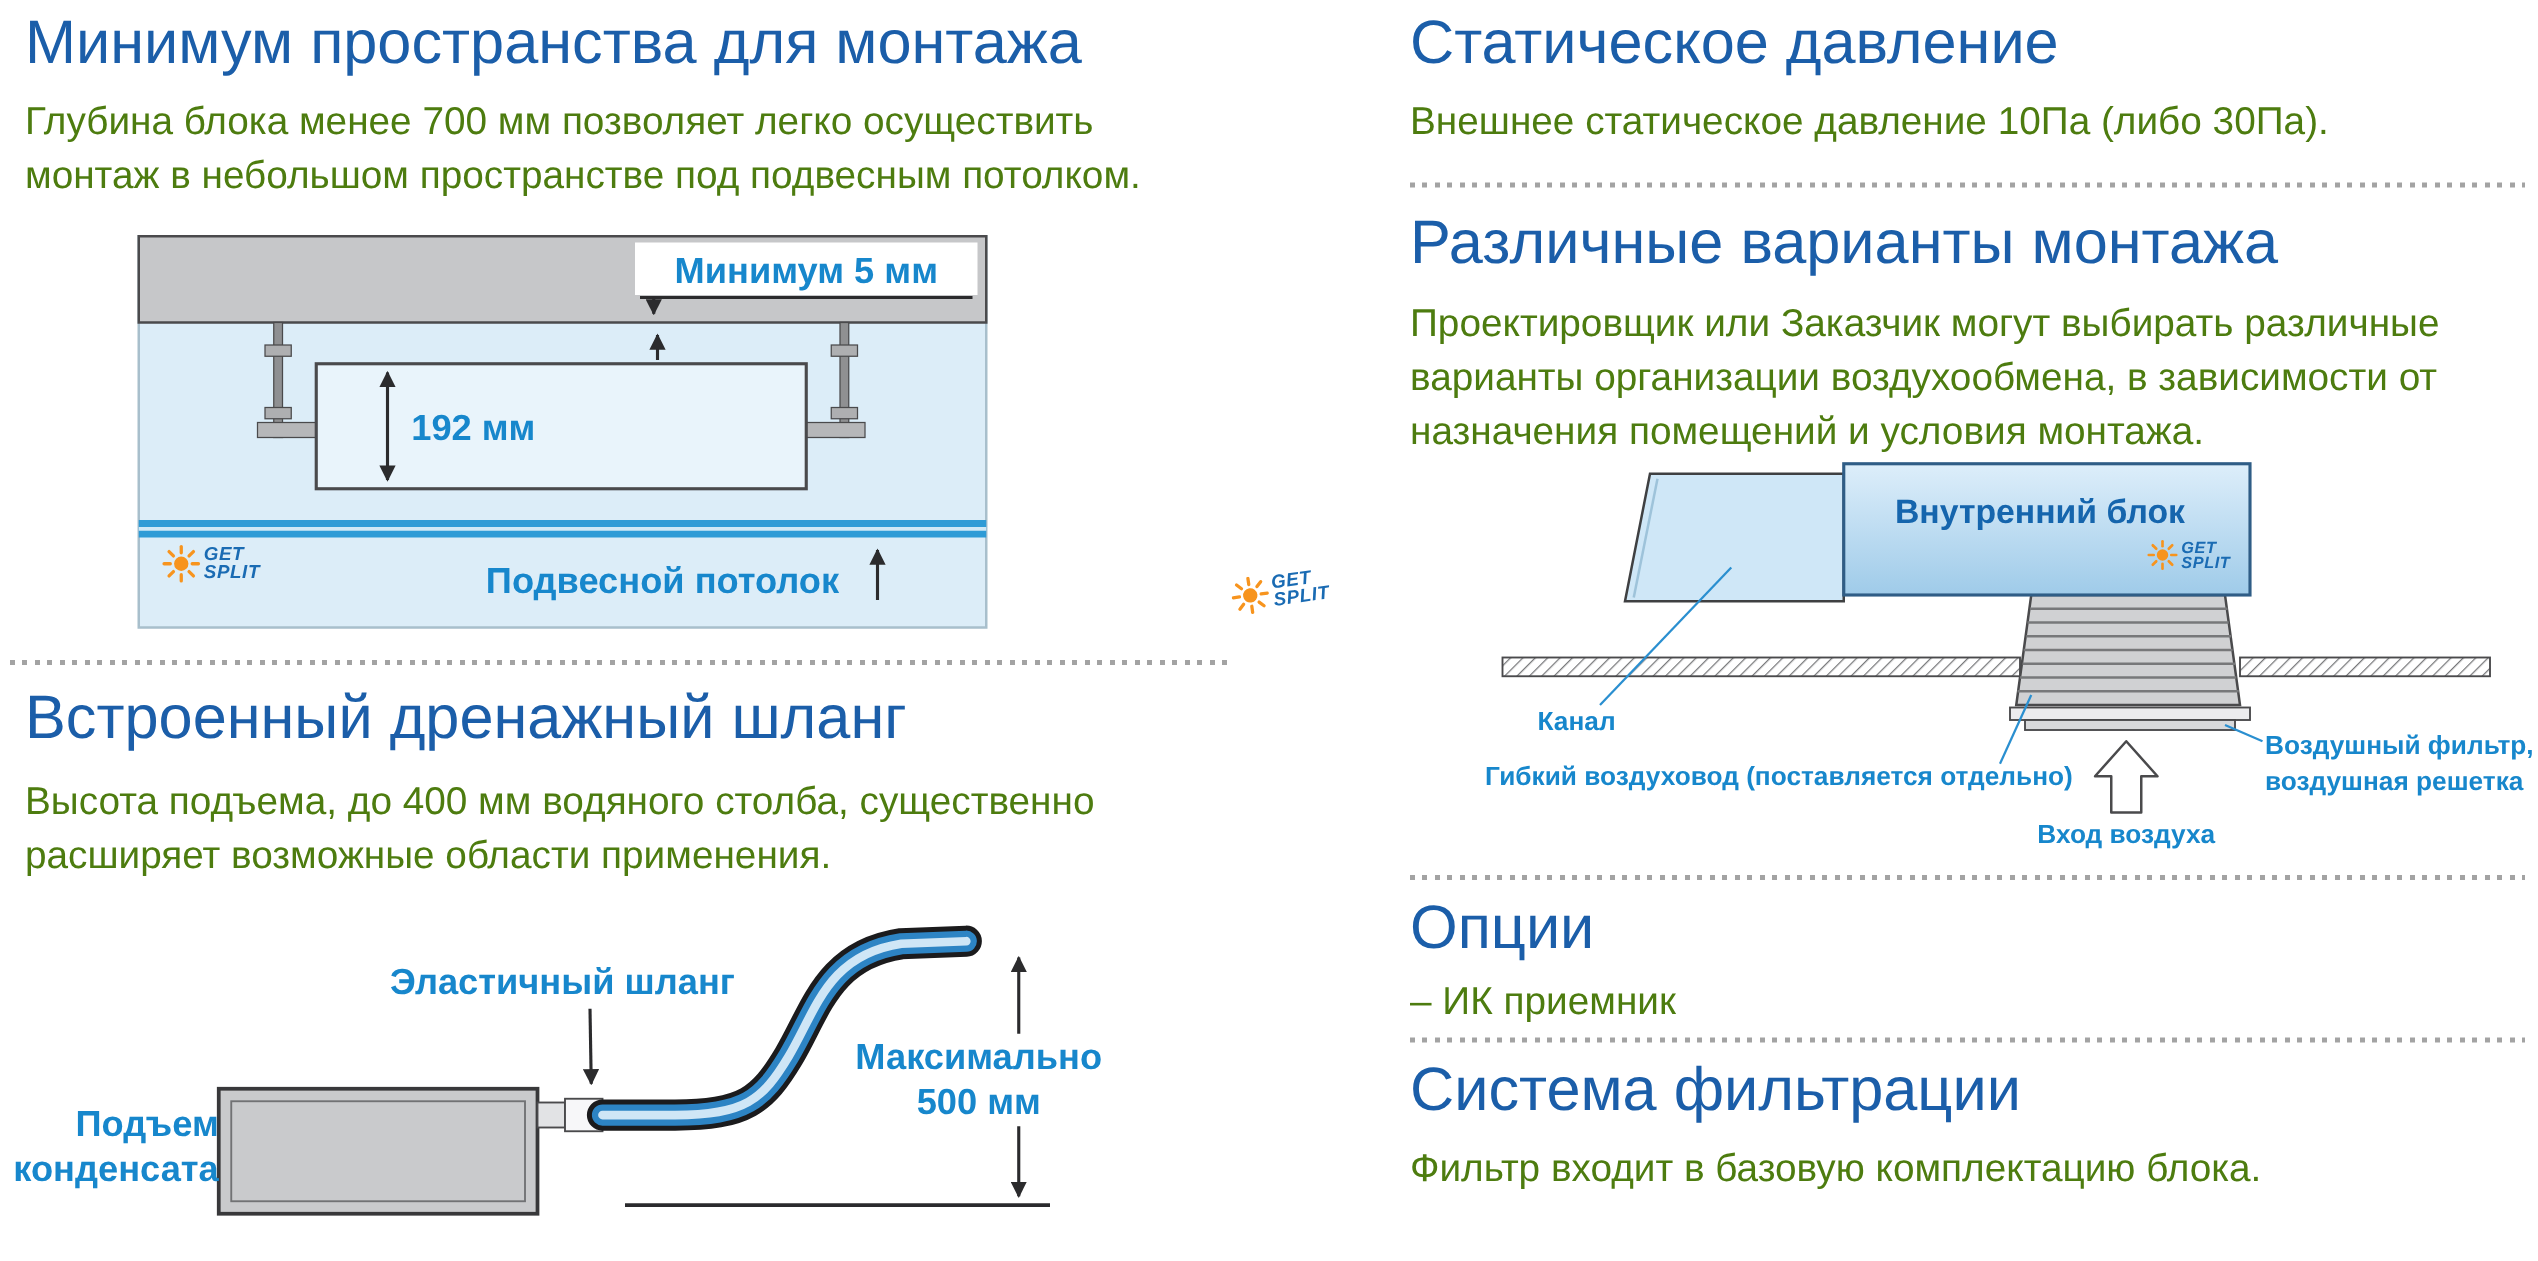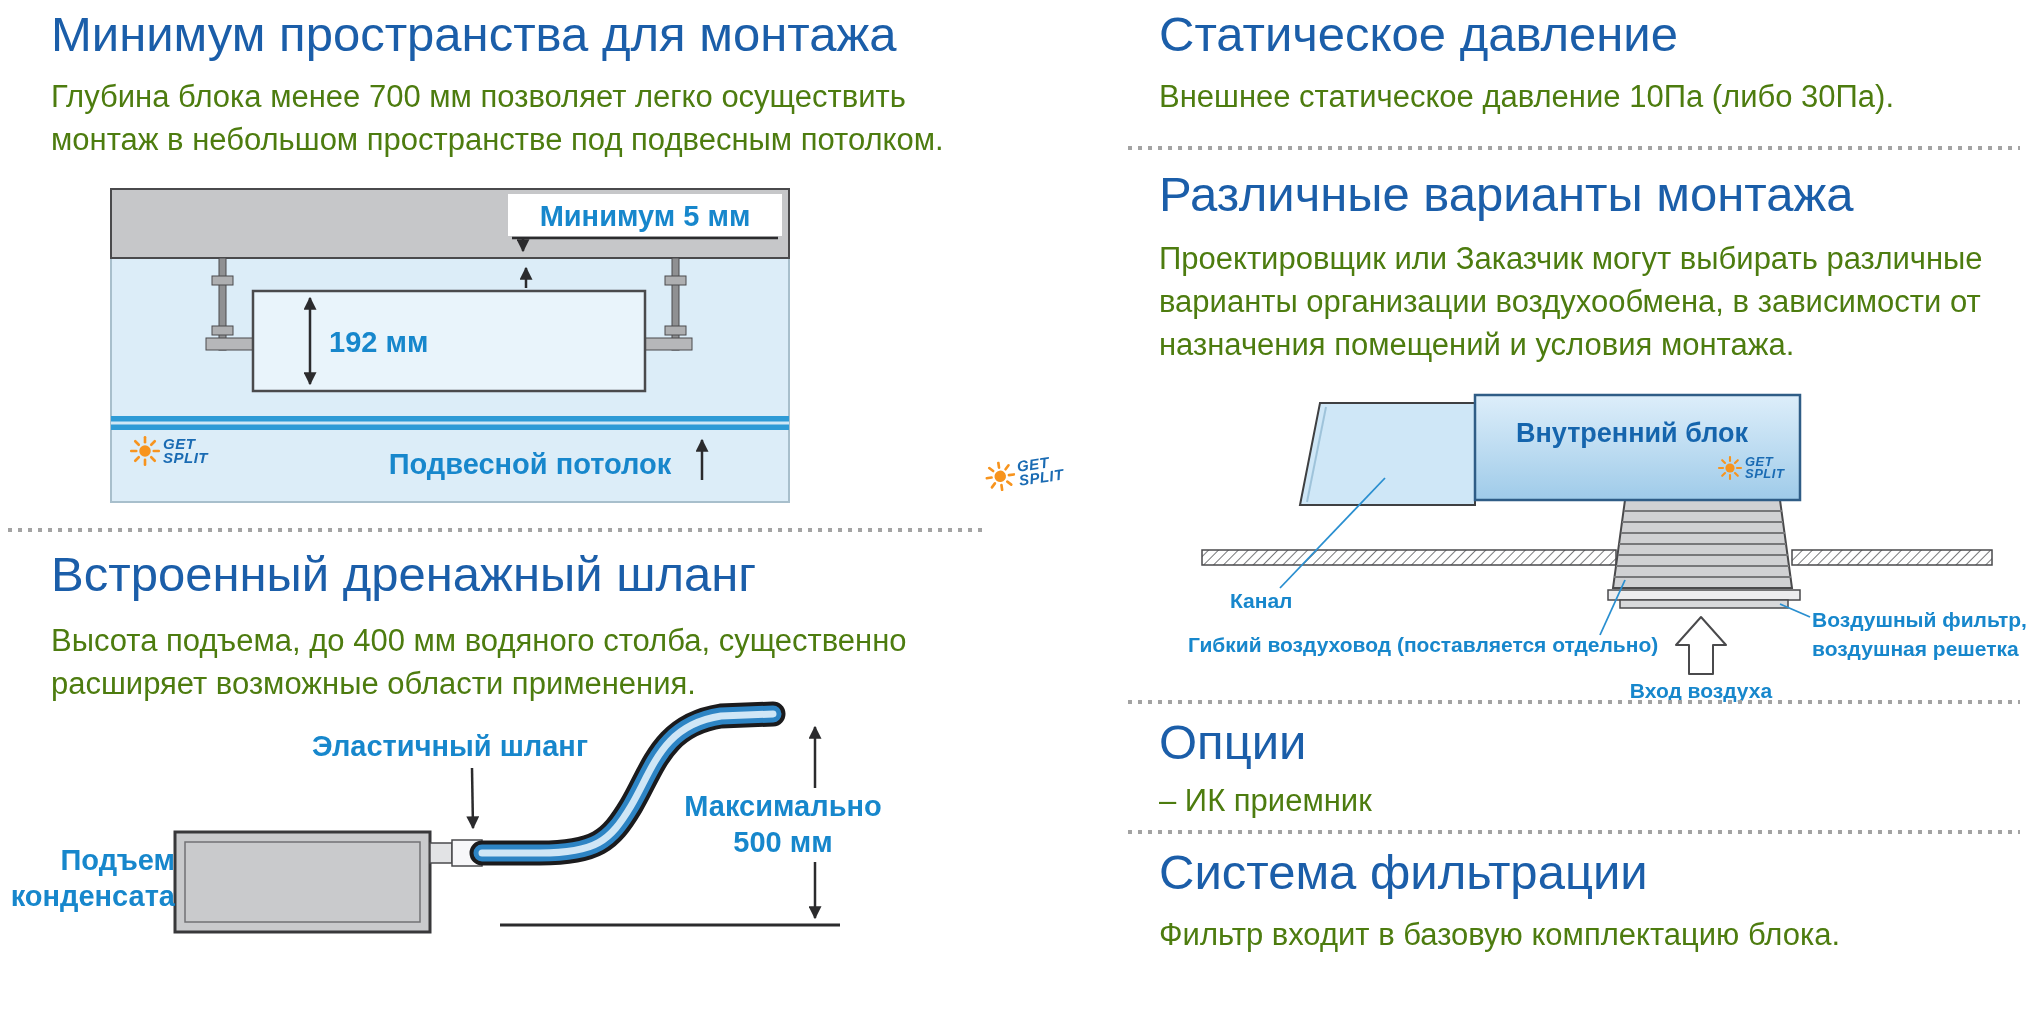--- a/index.html
+++ b/index.html
@@ -1,19 +1,19 @@
 <!DOCTYPE html>
 <html><head>
 <meta charset="utf-8">
 <title>Catalog page</title>
 <style>
   * { margin:0; padding:0; box-sizing:border-box; }
   body { background:#ffffff; font-family:"Liberation Sans","DejaVu Sans",sans-serif; }
   .page { position:relative; width:2030px; height:1009px; background:#ffffff; overflow:hidden; }
-  .abs { position:absolute;margin-left:31px; }
+  .abs { position:absolute; }
 
   .heading { font-size:49px; font-weight:400; color:#1b5ea9; line-height:1.1; white-space:nowrap; }
   .body-text { font-size:31px; color:#4d7c0f; line-height:1.38; }
 
   .dotted { position:absolute; height:4px;
             background-image:repeating-linear-gradient(90deg,#a3a3a3 0 4px,transparent 4px 10px); }
 
   .diagram { position:absolute; }
   .diagram svg { overflow:visible; display:block; }
 
@@ -98,21 +98,21 @@
         <span>SPLIT</span>
       </div>
     </div>
   </div>
 
   <div class="dotted" style="left:8px; top:528px; width:978px;"></div>
 
   <h1 class="abs heading" style="left:20px; top:548px;">Встроенный дренажный шланг</h1>
   <p class="abs body-text" style="left:20px; top:620px; width:930px;">Высота подъема, до 400 мм водяного столба, существенно расширяет возможные области применения.</p>
 
-  <div class="diagram" style="left:20px; top:694px; width:860px; height:258px;">
+  <div class="diagram" style="left:20px; top:733px; width:860px; height:258px;">
     <svg viewBox="0 0 860 258" width="860" height="258">
       <defs>
         <marker id="ah2" viewBox="0 0 10 10" refX="9" refY="5" markerWidth="13" markerHeight="13" markerUnits="userSpaceOnUse" orient="auto-start-reverse">
           <path d="M0 0 L10 5 L0 10 Z" fill="#2b2b2d"></path>
         </marker>
       </defs>
 
       <text x="430" y="62" text-anchor="middle" class="svg-label">Эластичный шланг</text>
       <line x1="452" y1="74" x2="453" y2="134" stroke="#2b2b2d" stroke-width="2.5" marker-end="url(#ah2)"></line>
 
@@ -160,21 +160,21 @@
   </div>
 
   <h1 class="abs heading" style="left:1128px; top:8px;">Статическое давление</h1>
   <p class="abs body-text" style="left:1128px; top:76px; width:915px;">Внешнее статическое давление 10Па (либо 30Па).</p>
 
   <div class="dotted" style="left:1128px; top:146px; width:892px;"></div>
 
   <h1 class="abs heading" style="left:1128px; top:168px;">Различные варианты монтажа</h1>
   <p class="abs body-text" style="left:1128px; top:238px; width:915px;">Проектировщик или Заказчик могут выбирать различные варианты организации воздухообмена, в зависимости от назначения помещений и условия монтажа.</p>
 
-  <div class="diagram" style="left:1180px; top:380px; width:850px; height:320px;">
+  <div class="diagram" style="left:1180px; top:356px; width:850px; height:320px;">
     <svg viewBox="0 0 850 320" width="850" height="320">
       <defs>
         <pattern id="hp3" width="7" height="7" patternUnits="userSpaceOnUse" patternTransform="rotate(45)">
           <rect width="7" height="7" fill="#ffffff"></rect>
           <line x1="0" y1="0" x2="0" y2="7" stroke="#77787a" stroke-width="2"></line>
         </pattern>
         <linearGradient id="ug3" x1="0" y1="0" x2="0" y2="1">
           <stop offset="0" stop-color="#ddeefa"></stop>
           <stop offset="1" stop-color="#9fcbe9"></stop>
         </linearGradient>

